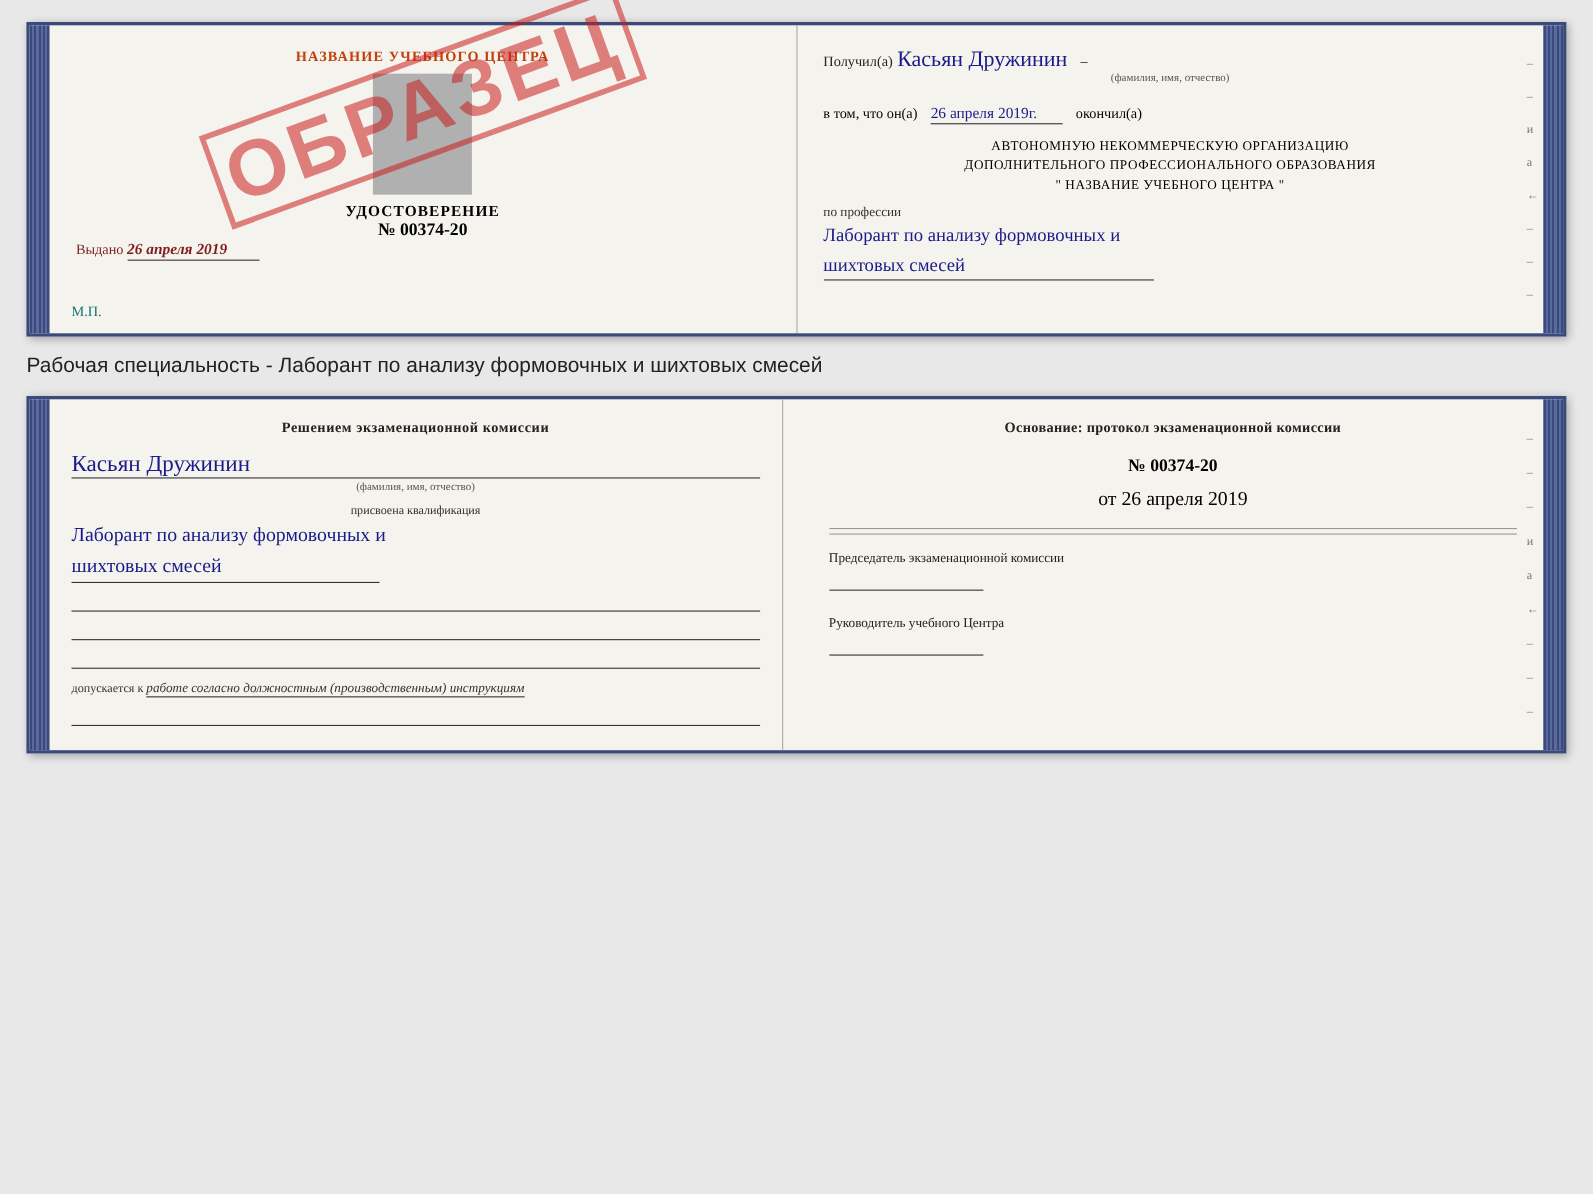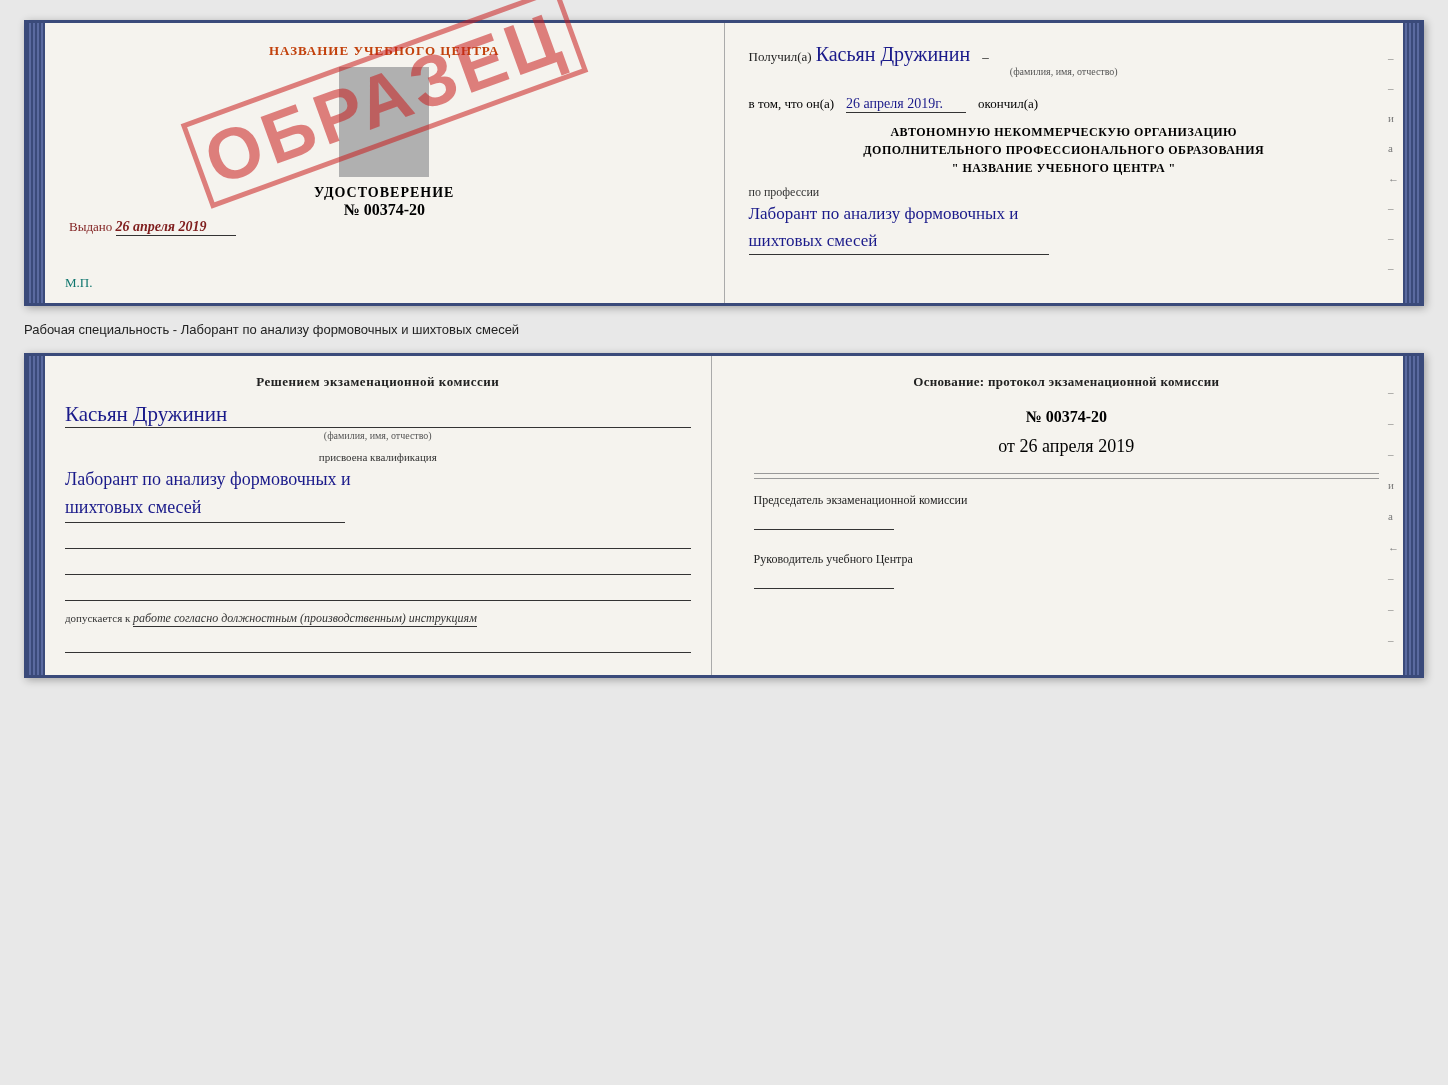--- a/index.html
+++ b/index.html
@@ -189,42 +189,42 @@
     }
 
     .section-block {
       margin: 10px 0;
     }
 
     .formal-text {
       font-size: 12px;
       text-align: center;
       text-transform: uppercase;
-      font-weight: bold;
+      font-weight: normal;
       letter-spacing: 0.5px;
       line-height: 1.5;
       margin: 8px 0;
     }
 
     .profession-label {
       font-size: 12px;
       color: #333;
       margin-top: 8px;
     }
 
     .profession-handwritten {
       font-family: 'Segoe Script', 'Comic Sans MS', cursive;
       color: #1a1a8a;
       font-size: 17px;
       line-height: 1.6;
     }
 
     
     .between-docs-text {
-      font-size: 13px;
+      font-size: 19px;
       color: #222;
       padding: 4px 0;
       font-family: Arial, sans-serif;
     }
 
     
     .bottom-left {
       flex: 1;
       padding: 16px 20px;
       border-right: 1px solid #aaa;

